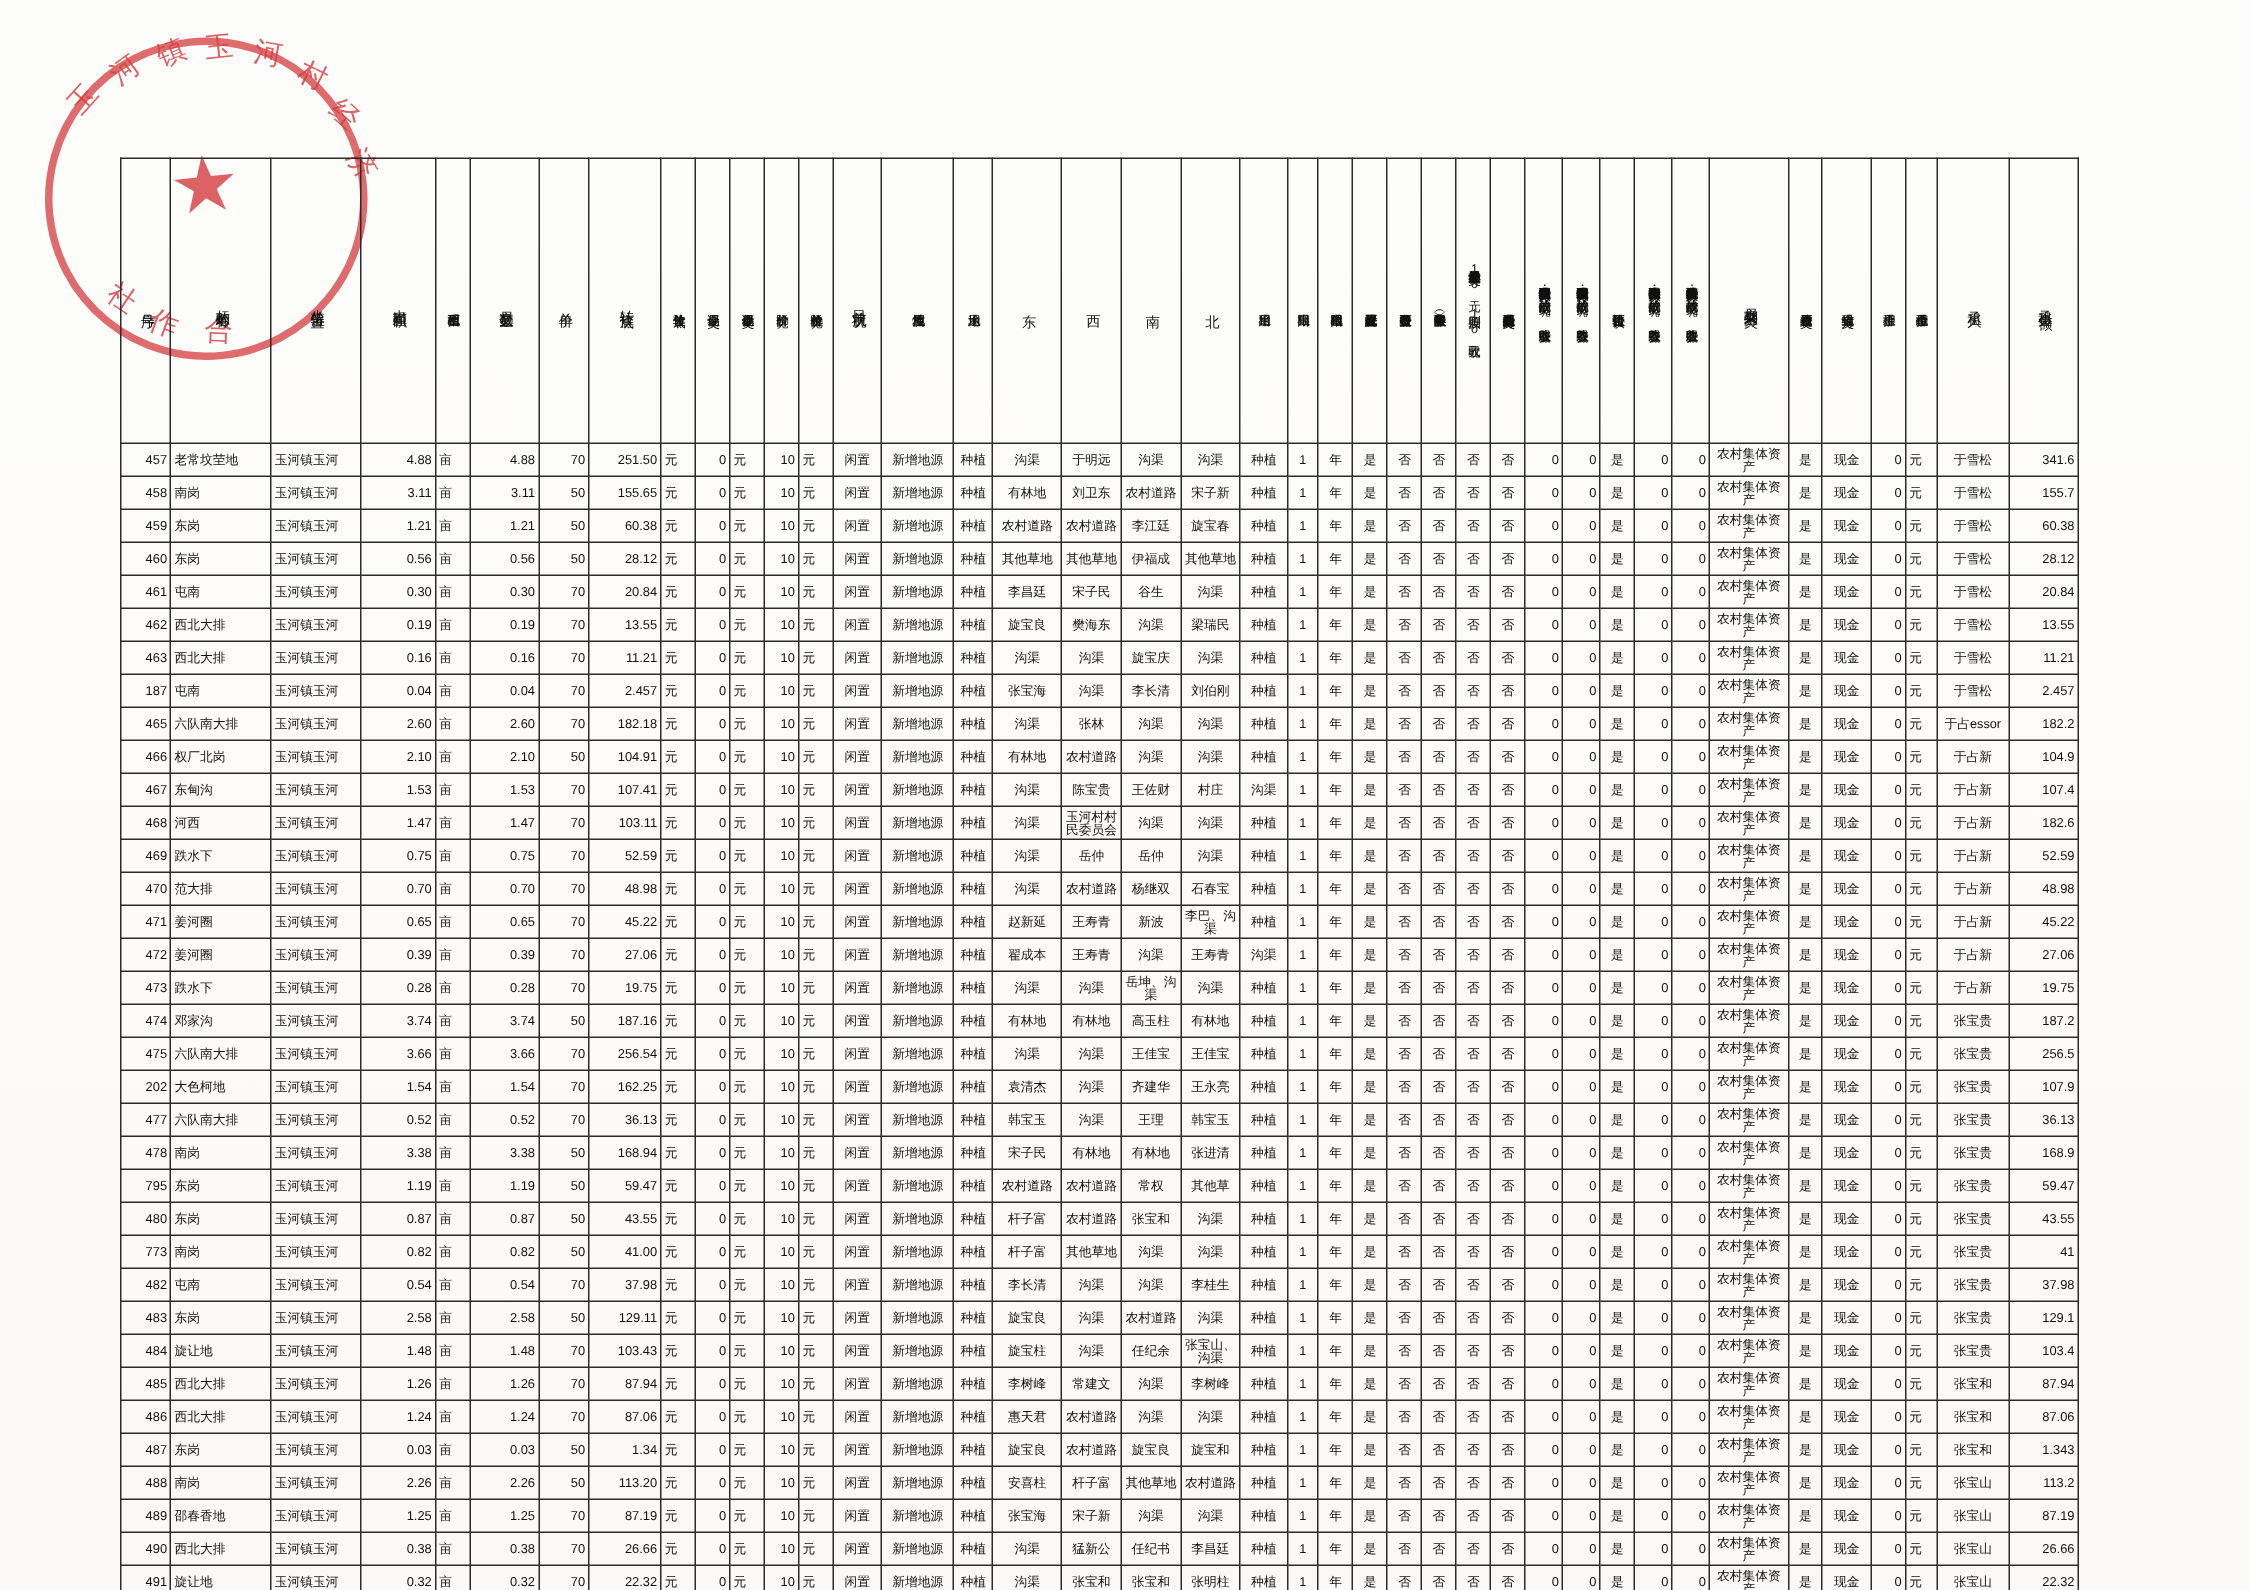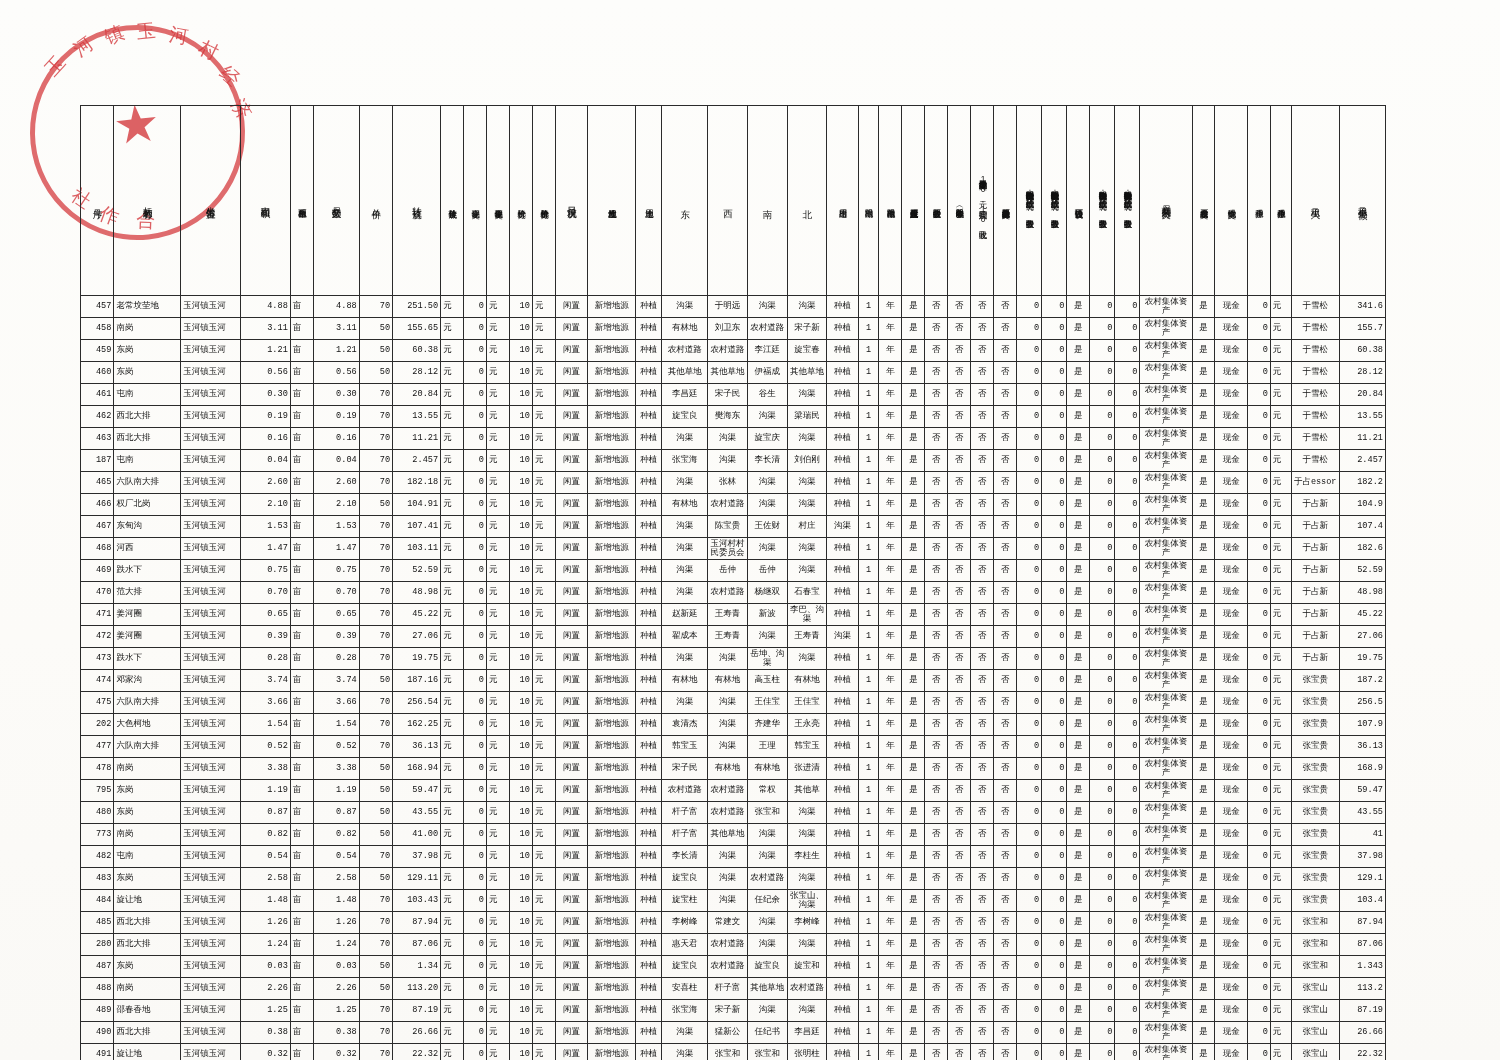--- a/index.html
+++ b/index.html
@@ -78,21 +78,21 @@
   .vert{
     writing-mode:vertical-rl;
     text-orientation:upright;
     letter-spacing:1px;
     display:inline-block;
     max-height:178px;
     line-height:1.12;
     font-size:9.5px;
   }
   .vert.small{font-size:8.4px;letter-spacing:0;max-height:180px;}
-  tbody tr{height:21px;font-family:Liberation Mono, monospace;}
+  tbody tr{height:21px;}
   tbody td{height:21px;}
   td.num{font-size:8.6px;}
   td.l{text-align:left;padding-left:2px;}
   td.r{text-align:right;padding-right:2px;}
   .footer{
     position:absolute;
     left:0;right:0;bottom:22px;
     text-align:center;
     font-size:11px;
     color:#111;
@@ -1422,21 +1422,21 @@
             <td class="r num">0</td>
             <td>农村集体资产</td>
             <td>是</td>
             <td>现金</td>
             <td class="r num">0</td>
             <td class="l">元</td>
             <td>张宝和</td>
             <td class="r num">87.94</td>
           </tr>
           <tr>
-            <td class="r num">280</td>
+            <td class="r num">486</td>
             <td class="l">西北大排</td>
             <td class="l">玉河镇玉河</td>
             <td class="r num">1.24</td>
             <td class="l">亩</td>
             <td class="r num">1.24</td>
             <td class="r num">70</td>
             <td class="r num">87.06</td>
             <td class="l">元</td>
             <td class="r num">0</td>
             <td class="l">元</td>

